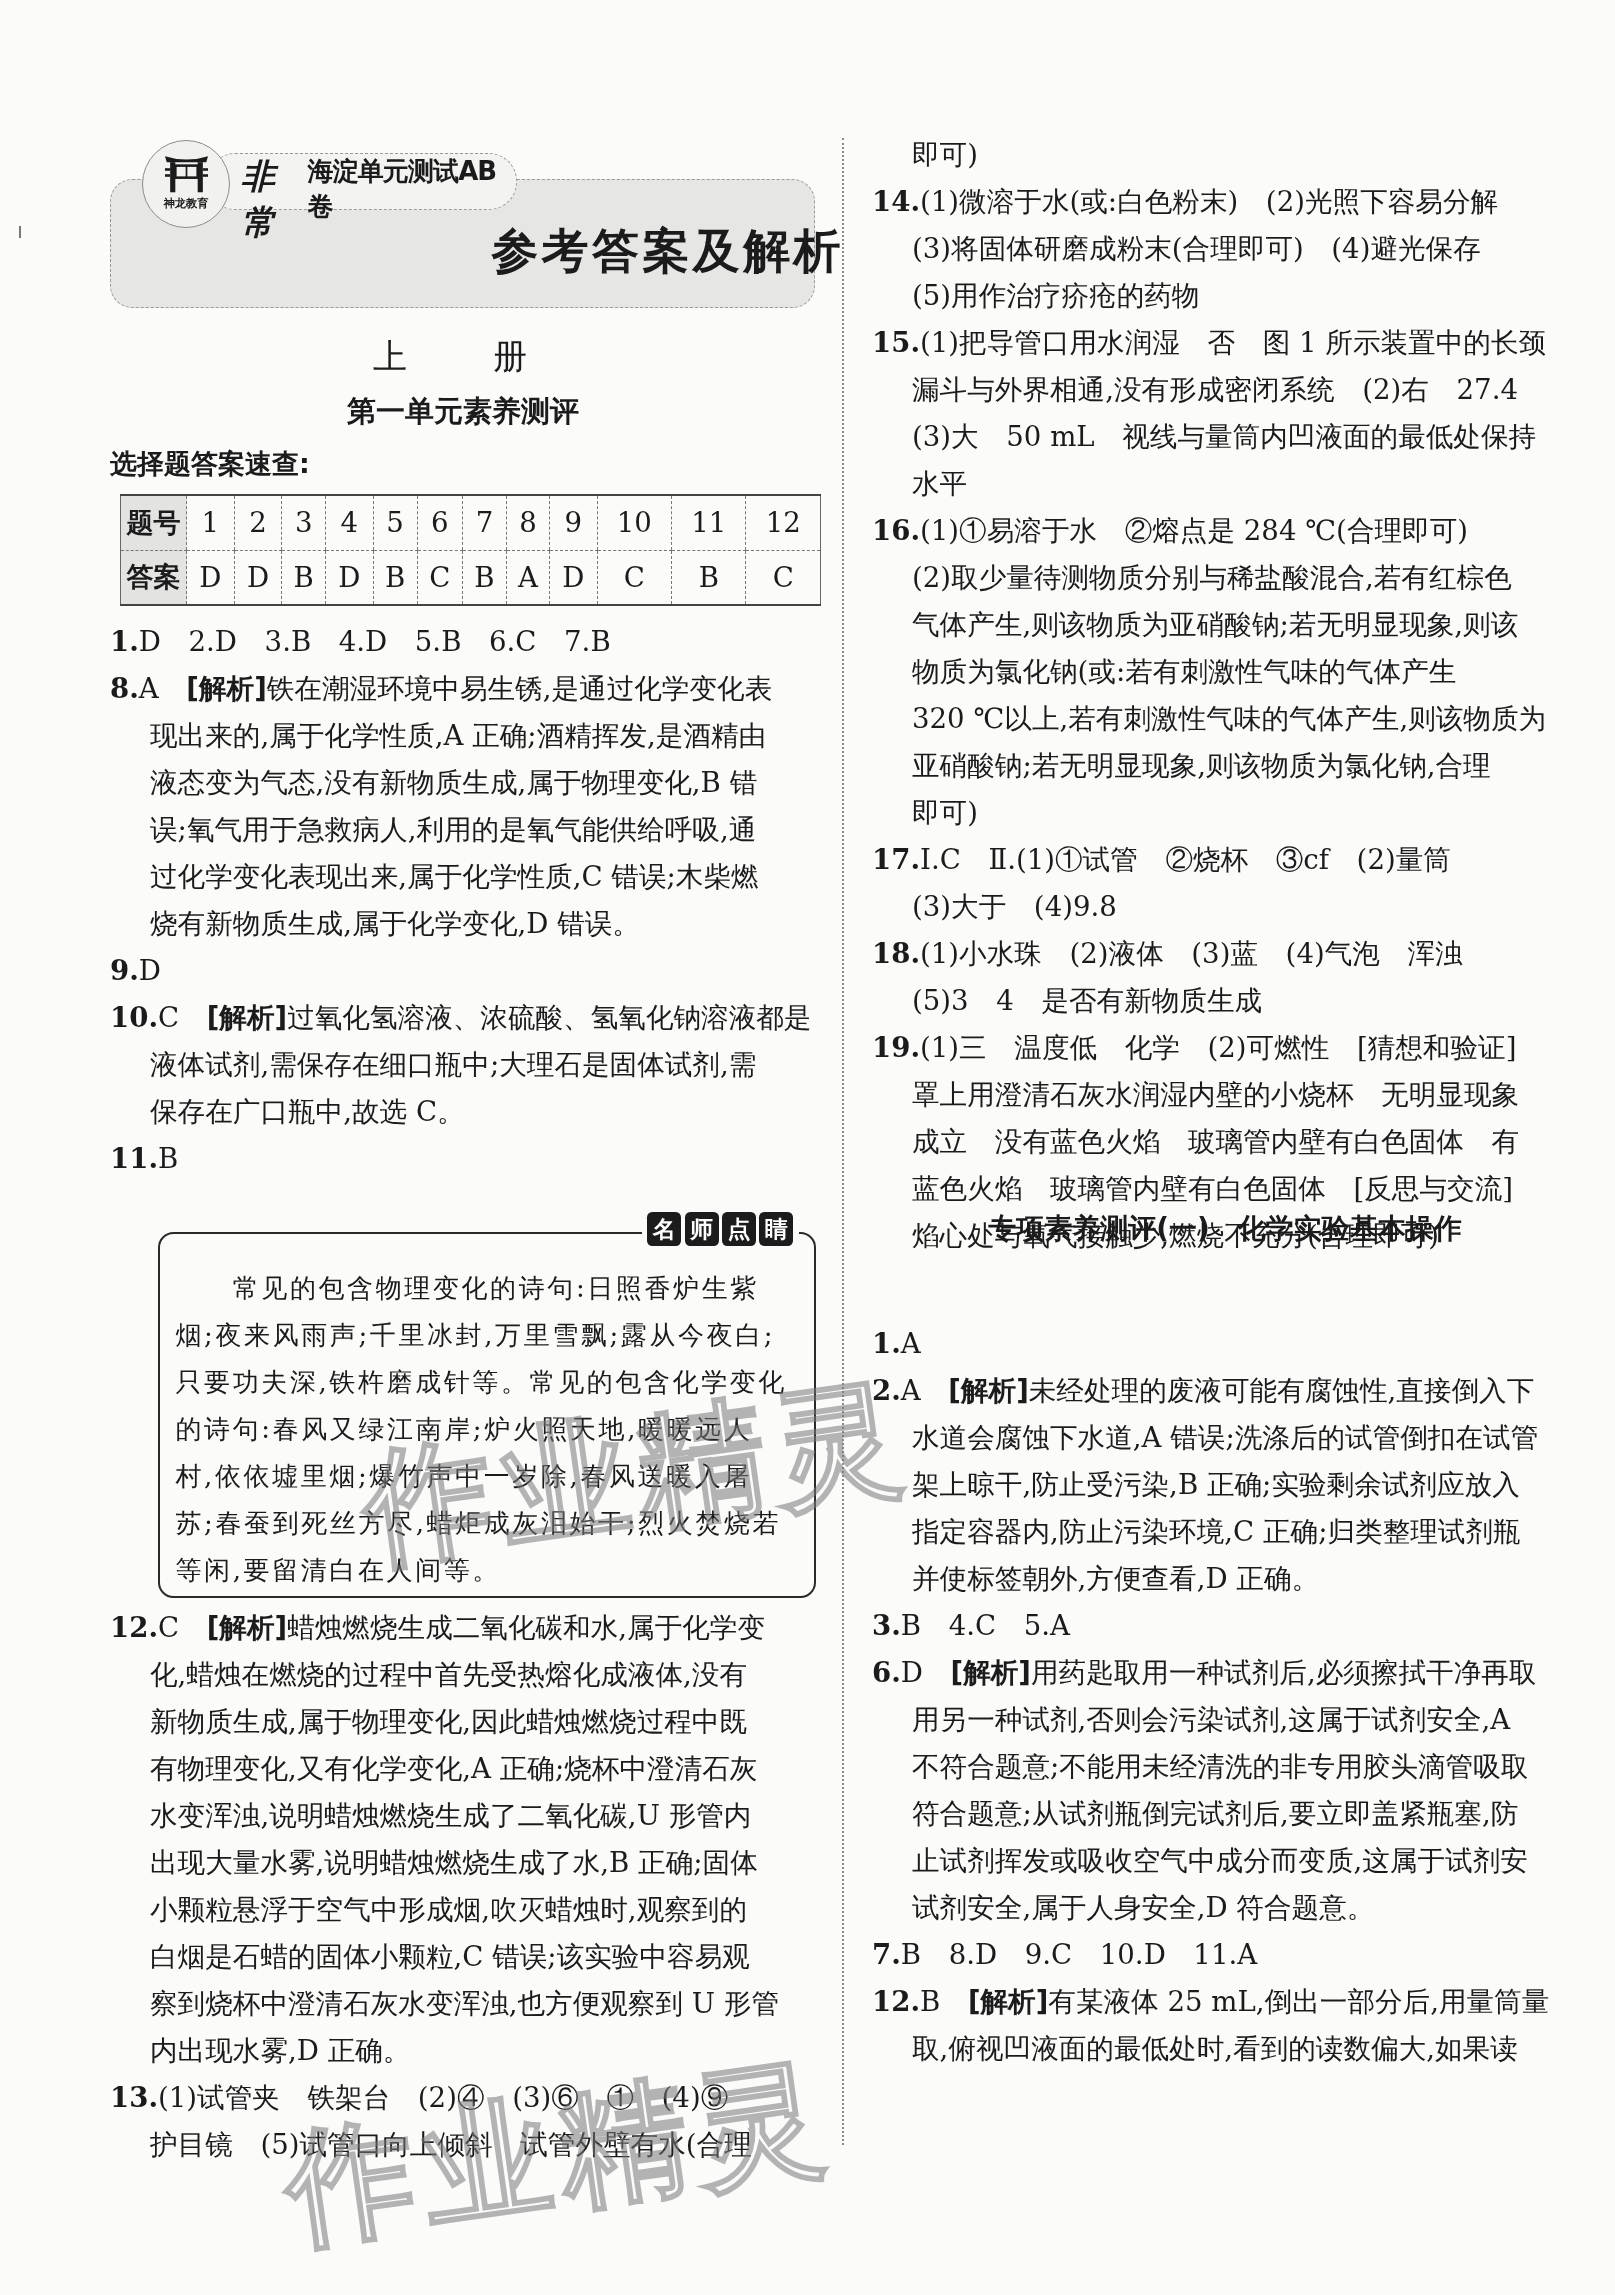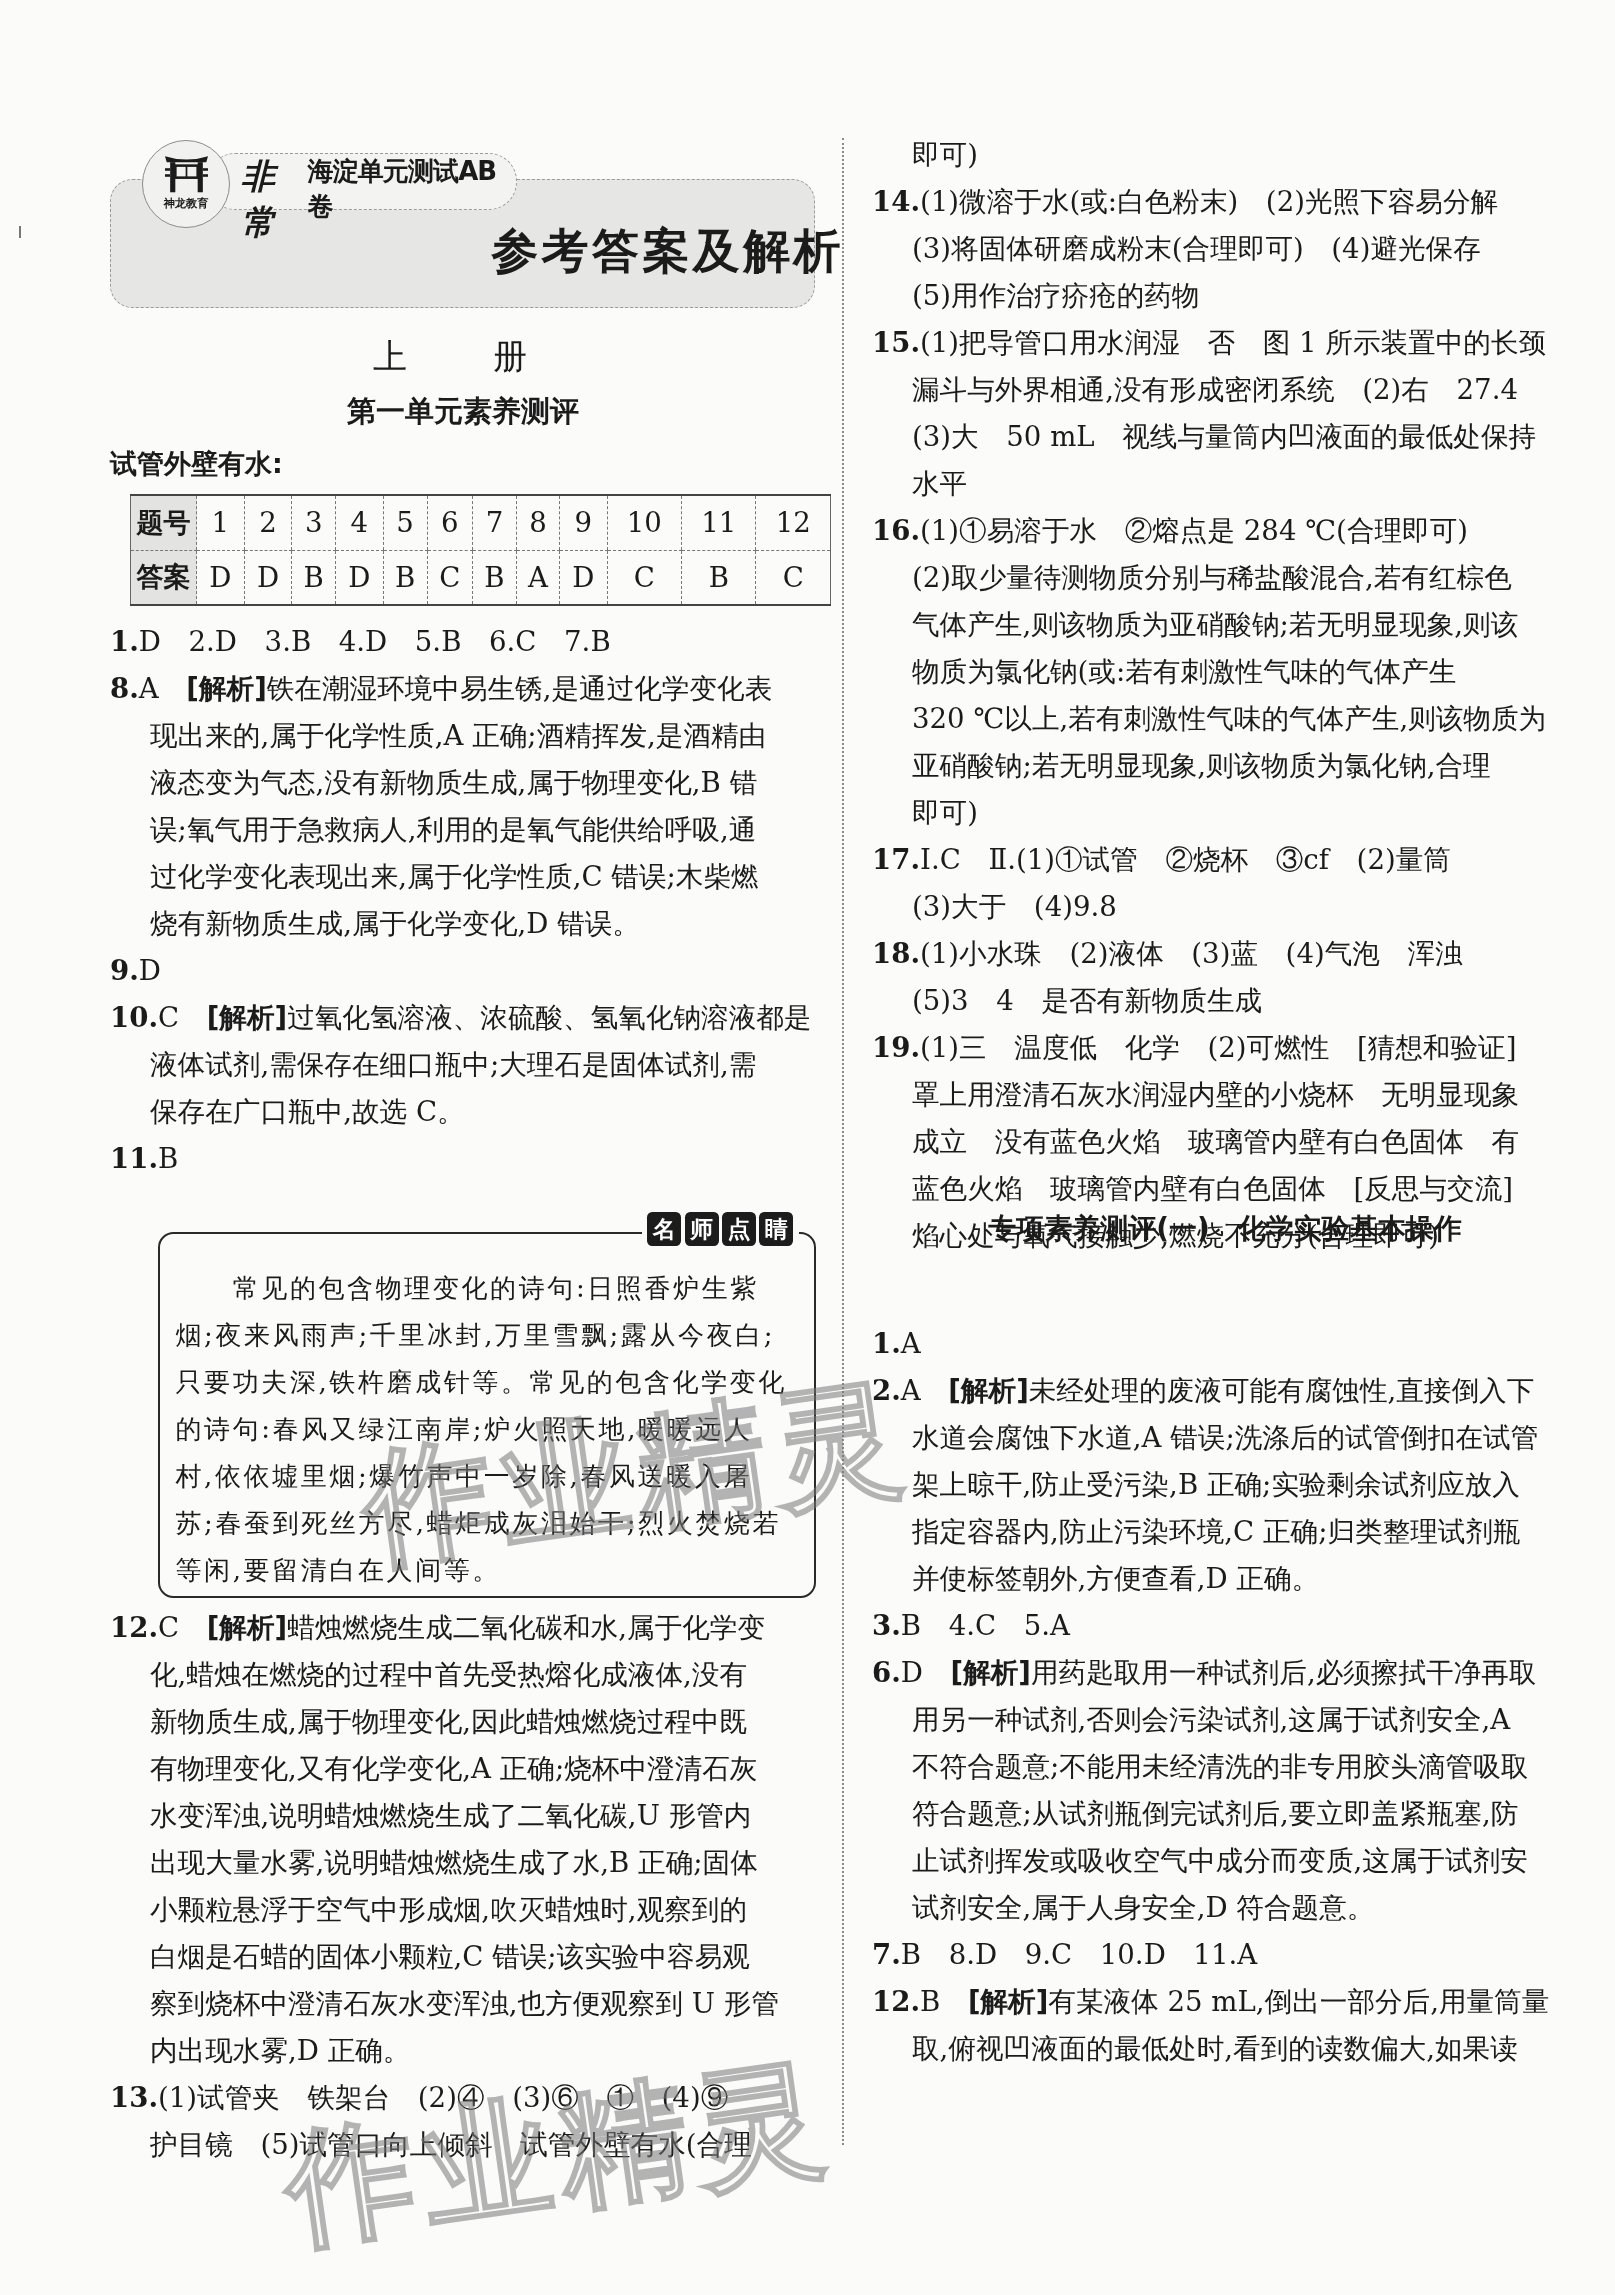--- a/index.html
+++ b/index.html
@@ -31,21 +31,21 @@
   .main-title {
     position: absolute; left: 110px; width: 706px; top: 220px; text-align: right;
     font-family: "DejaVu Sans", sans-serif; font-weight: bold; font-size: 47px; letter-spacing: 3.4px; z-index: 3; padding-left: 28px;
   }
 
   .vol-title { position: absolute; left: 110px; width: 706px; top: 334px; text-align: center; font-family: "DejaVu Sans", sans-serif; font-size: 34px; letter-spacing: 26px; }
   .unit-title { position: absolute; left: 110px; width: 706px; top: 392px; text-align: center; font-family: "DejaVu Sans", sans-serif; font-size: 29px; font-weight: bold; }
   .quick-label { position: absolute; left: 110px; top: 446px; font-family: "DejaVu Sans", sans-serif; font-size: 27px; font-weight: bold; }
 
   table.answers {
-    position: absolute; left: 130px; top: 494px; width: 701px; height: 112px;
+    position: absolute; left: 120px; top: 494px; width: 701px; height: 112px;
     border-collapse: collapse; border-top: 2.6px solid #444; border-bottom: 2.6px solid #444; border-left: 1.7px solid #666; border-right: 1.7px solid #666;
     font-size: 27.6px;
   }
   table.answers td { text-align: center; border-left: 1.7px dashed #777; padding: 0; }
   table.answers tr:first-child td { border-bottom: 1.7px dashed #777; }
   table.answers td.rowhead { background: #e3e3e1; border-left: none; font-family: "DejaVu Sans", sans-serif; font-weight: bold; width: 65px; font-size: 27px; }
 
   .lines { position: absolute; font-size: 27.6px; line-height: 47px; }
   .line { white-space: nowrap; height: 47px; }
   .indent { padding-left: 40px; }
@@ -93,21 +93,21 @@
   <span class="logo-text">神龙教育</span>
 </div>
 <div class="series-pill">
   <span class="brand">非常</span>
   <span class="series">海淀单元测试AB卷</span>
 </div>
 <div class="main-title">参考答案及解析</div>
 
 <div class="vol-title">上　册</div>
 <div class="unit-title">第一单元素养测评</div>
-<div class="quick-label">试管外壁有水:</div>
+<div class="quick-label">选择题答案速查:</div>
 
 <table class="answers">
   <tbody>
       <tr>
     <td class="rowhead">题号</td>
     <td>1</td>
     <td>2</td>
     <td>3</td>
     <td>4</td>
     <td>5</td>

